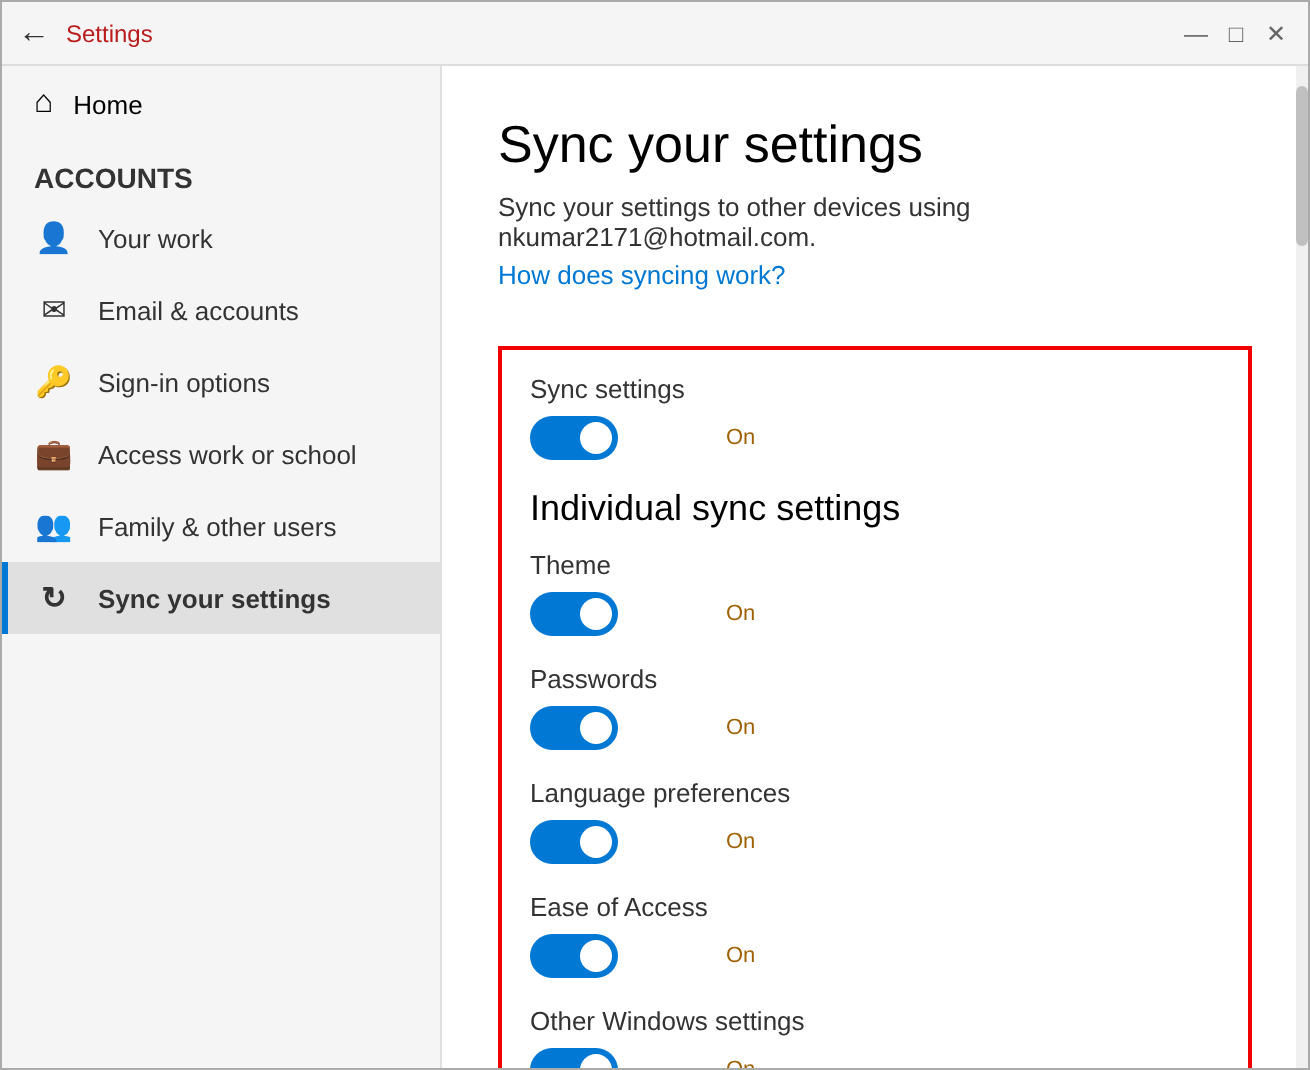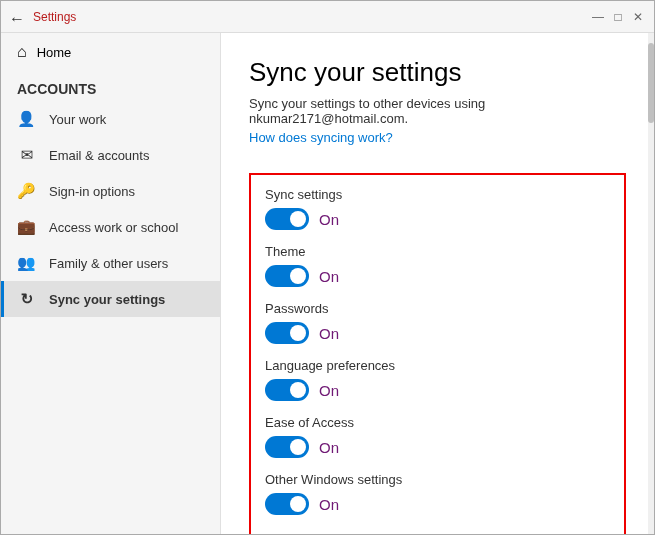--- a/index.html
+++ b/index.html
@@ -174,22 +174,23 @@
       content: '';
       position: absolute;
       right: 3px;
       top: 3px;
       width: 16px;
       height: 16px;
       background: #fff;
       border-radius: 50%;
     }
     .toggle-label {
-      font-size: 15px;
-      color: #701a75;
+      font-size: 11px;
+      color: #a16207;
+      margin-left: 44px;
     }
     .section-title {
       font-size: 18px;
       font-weight: 400;
       color: #000;
       margin: 10px 0 10px;
     }
     .scrollbar-track {
       width: 6px;
       background: #f0f0f0;
@@ -270,20 +271,21 @@
       <a class="link-text">How does syncing work?</a>
 
       <div class="highlight-box">
 
         <div class="setting-label">Sync settings</div>
         <div class="toggle-row">
           <div class="toggle"></div>
           <span class="toggle-label">On</span>
         </div>
 
+        <div class="section-title">Individual sync settings</div>
 
         <div class="setting-label">Theme</div>
         <div class="toggle-row">
           <div class="toggle"></div>
           <span class="toggle-label">On</span>
         </div>
 
         <div class="setting-label">Passwords</div>
         <div class="toggle-row">
           <div class="toggle"></div>

